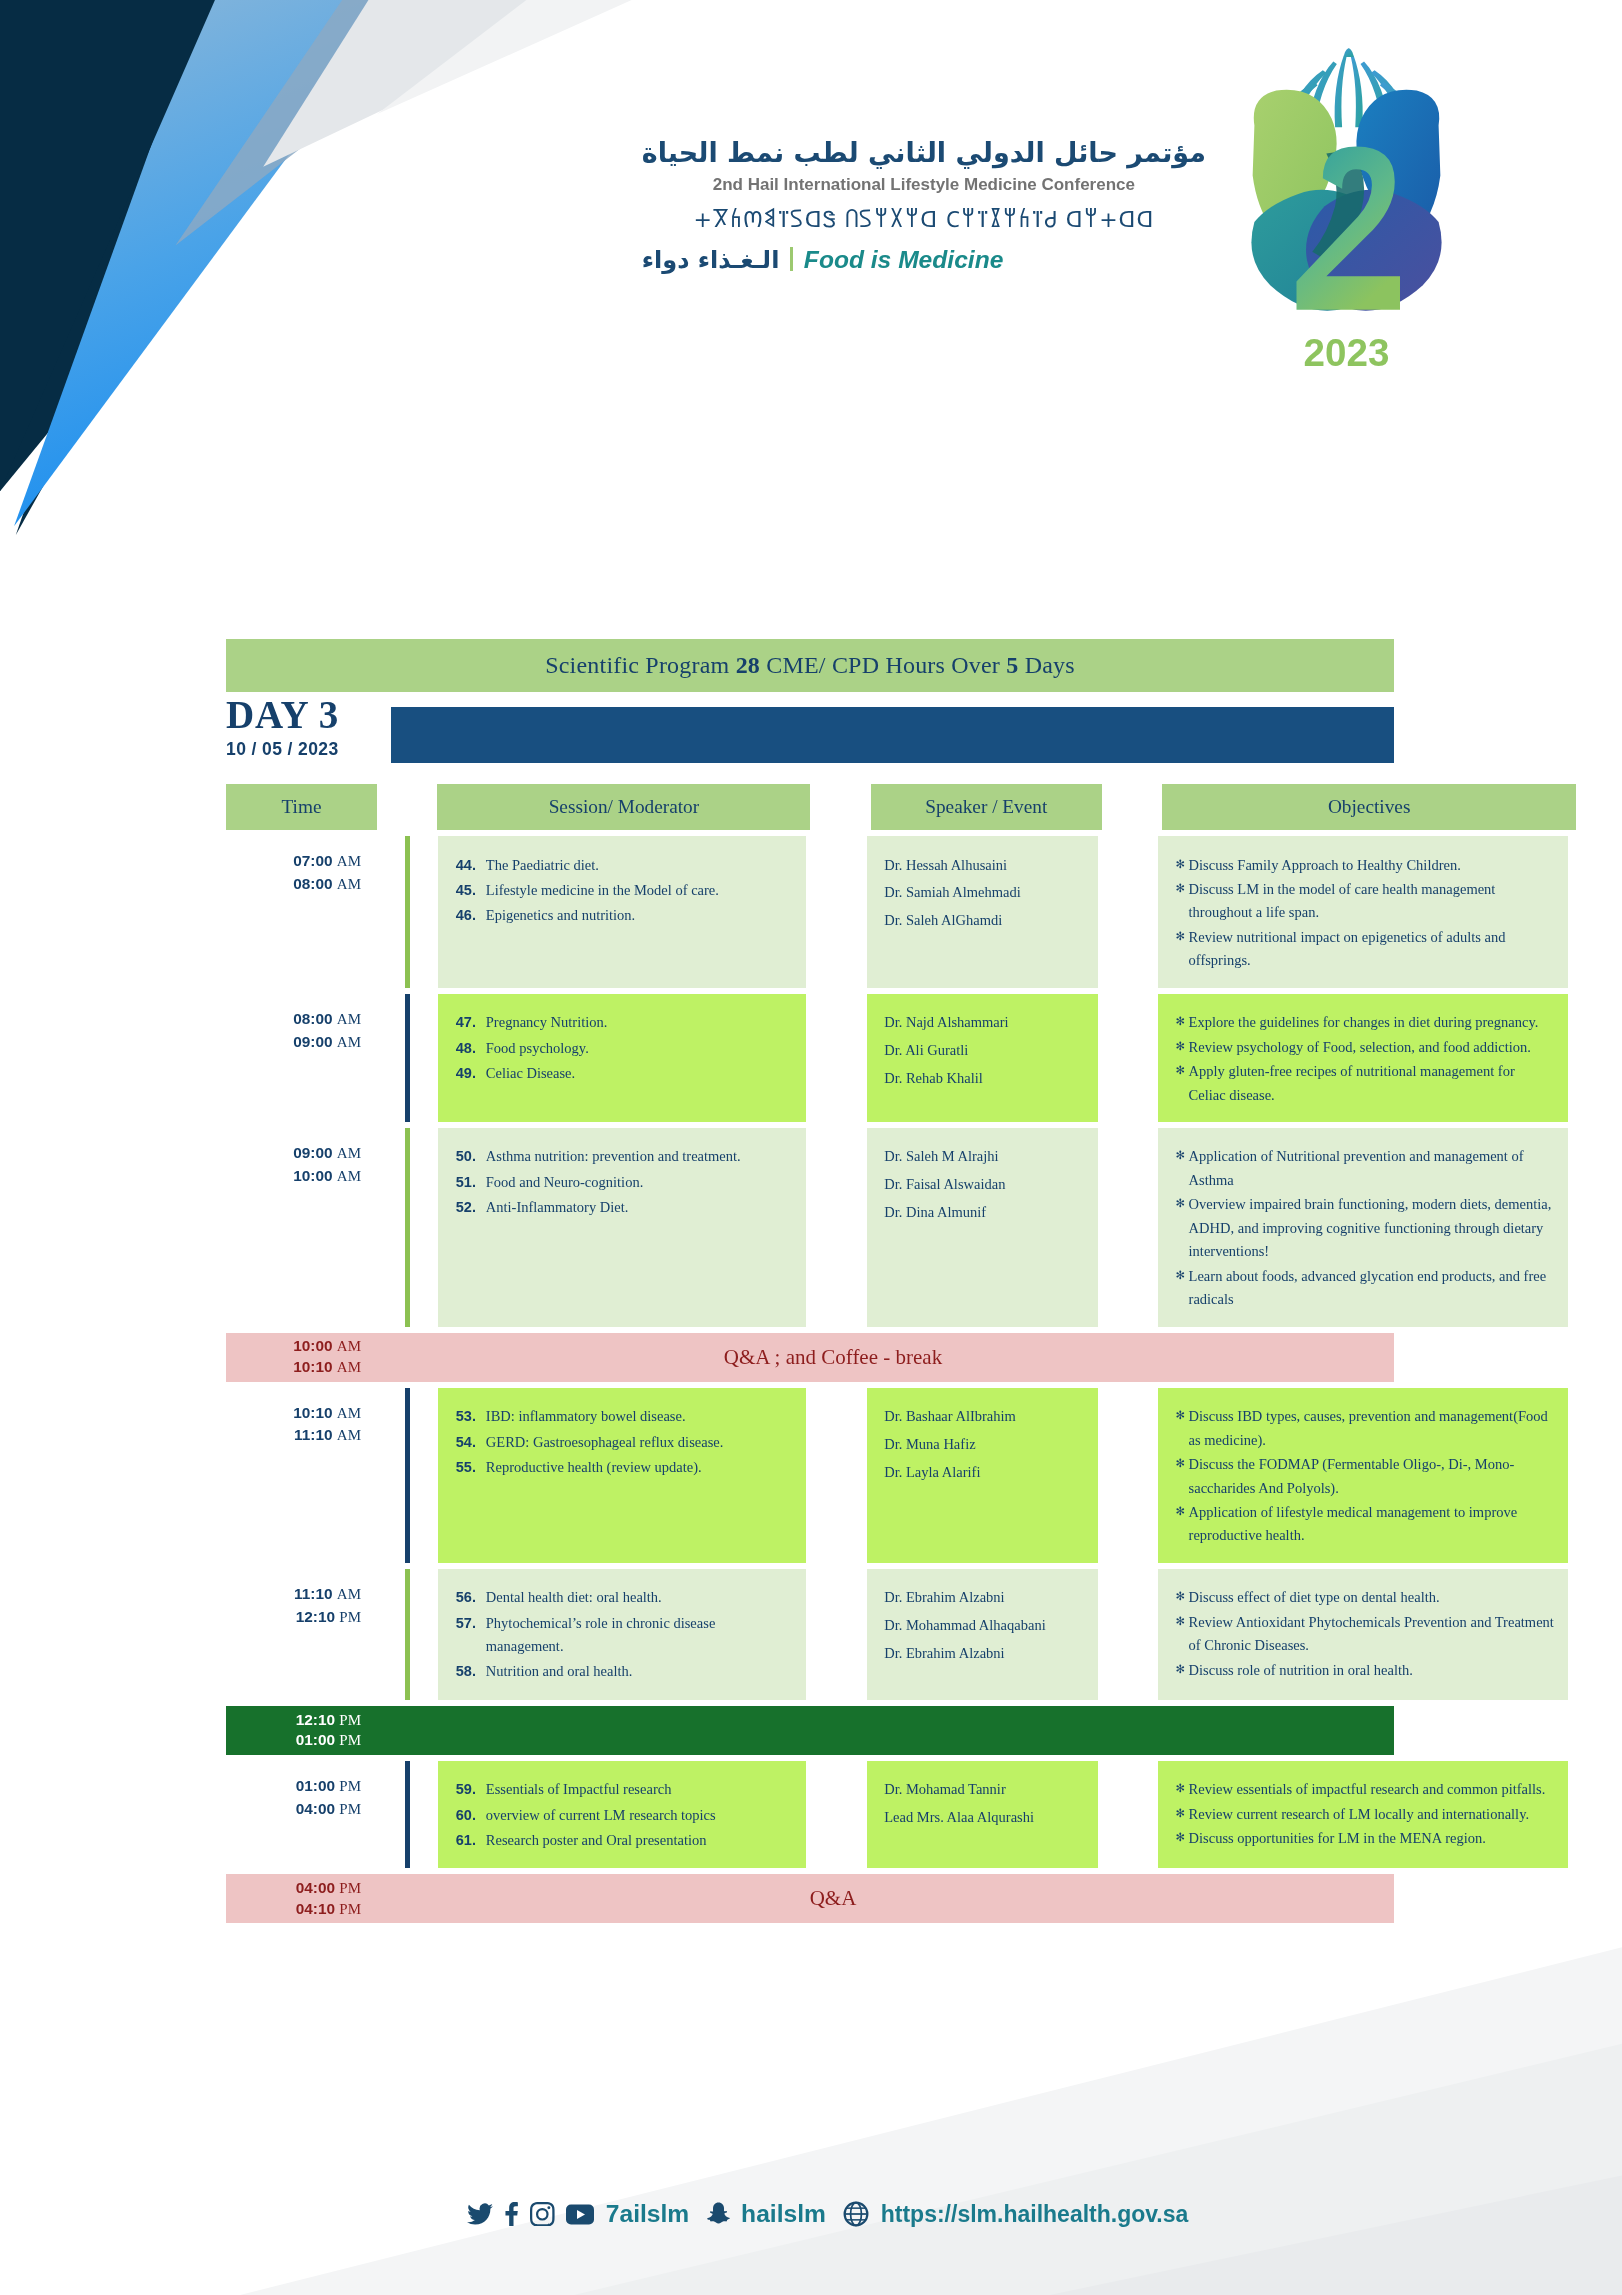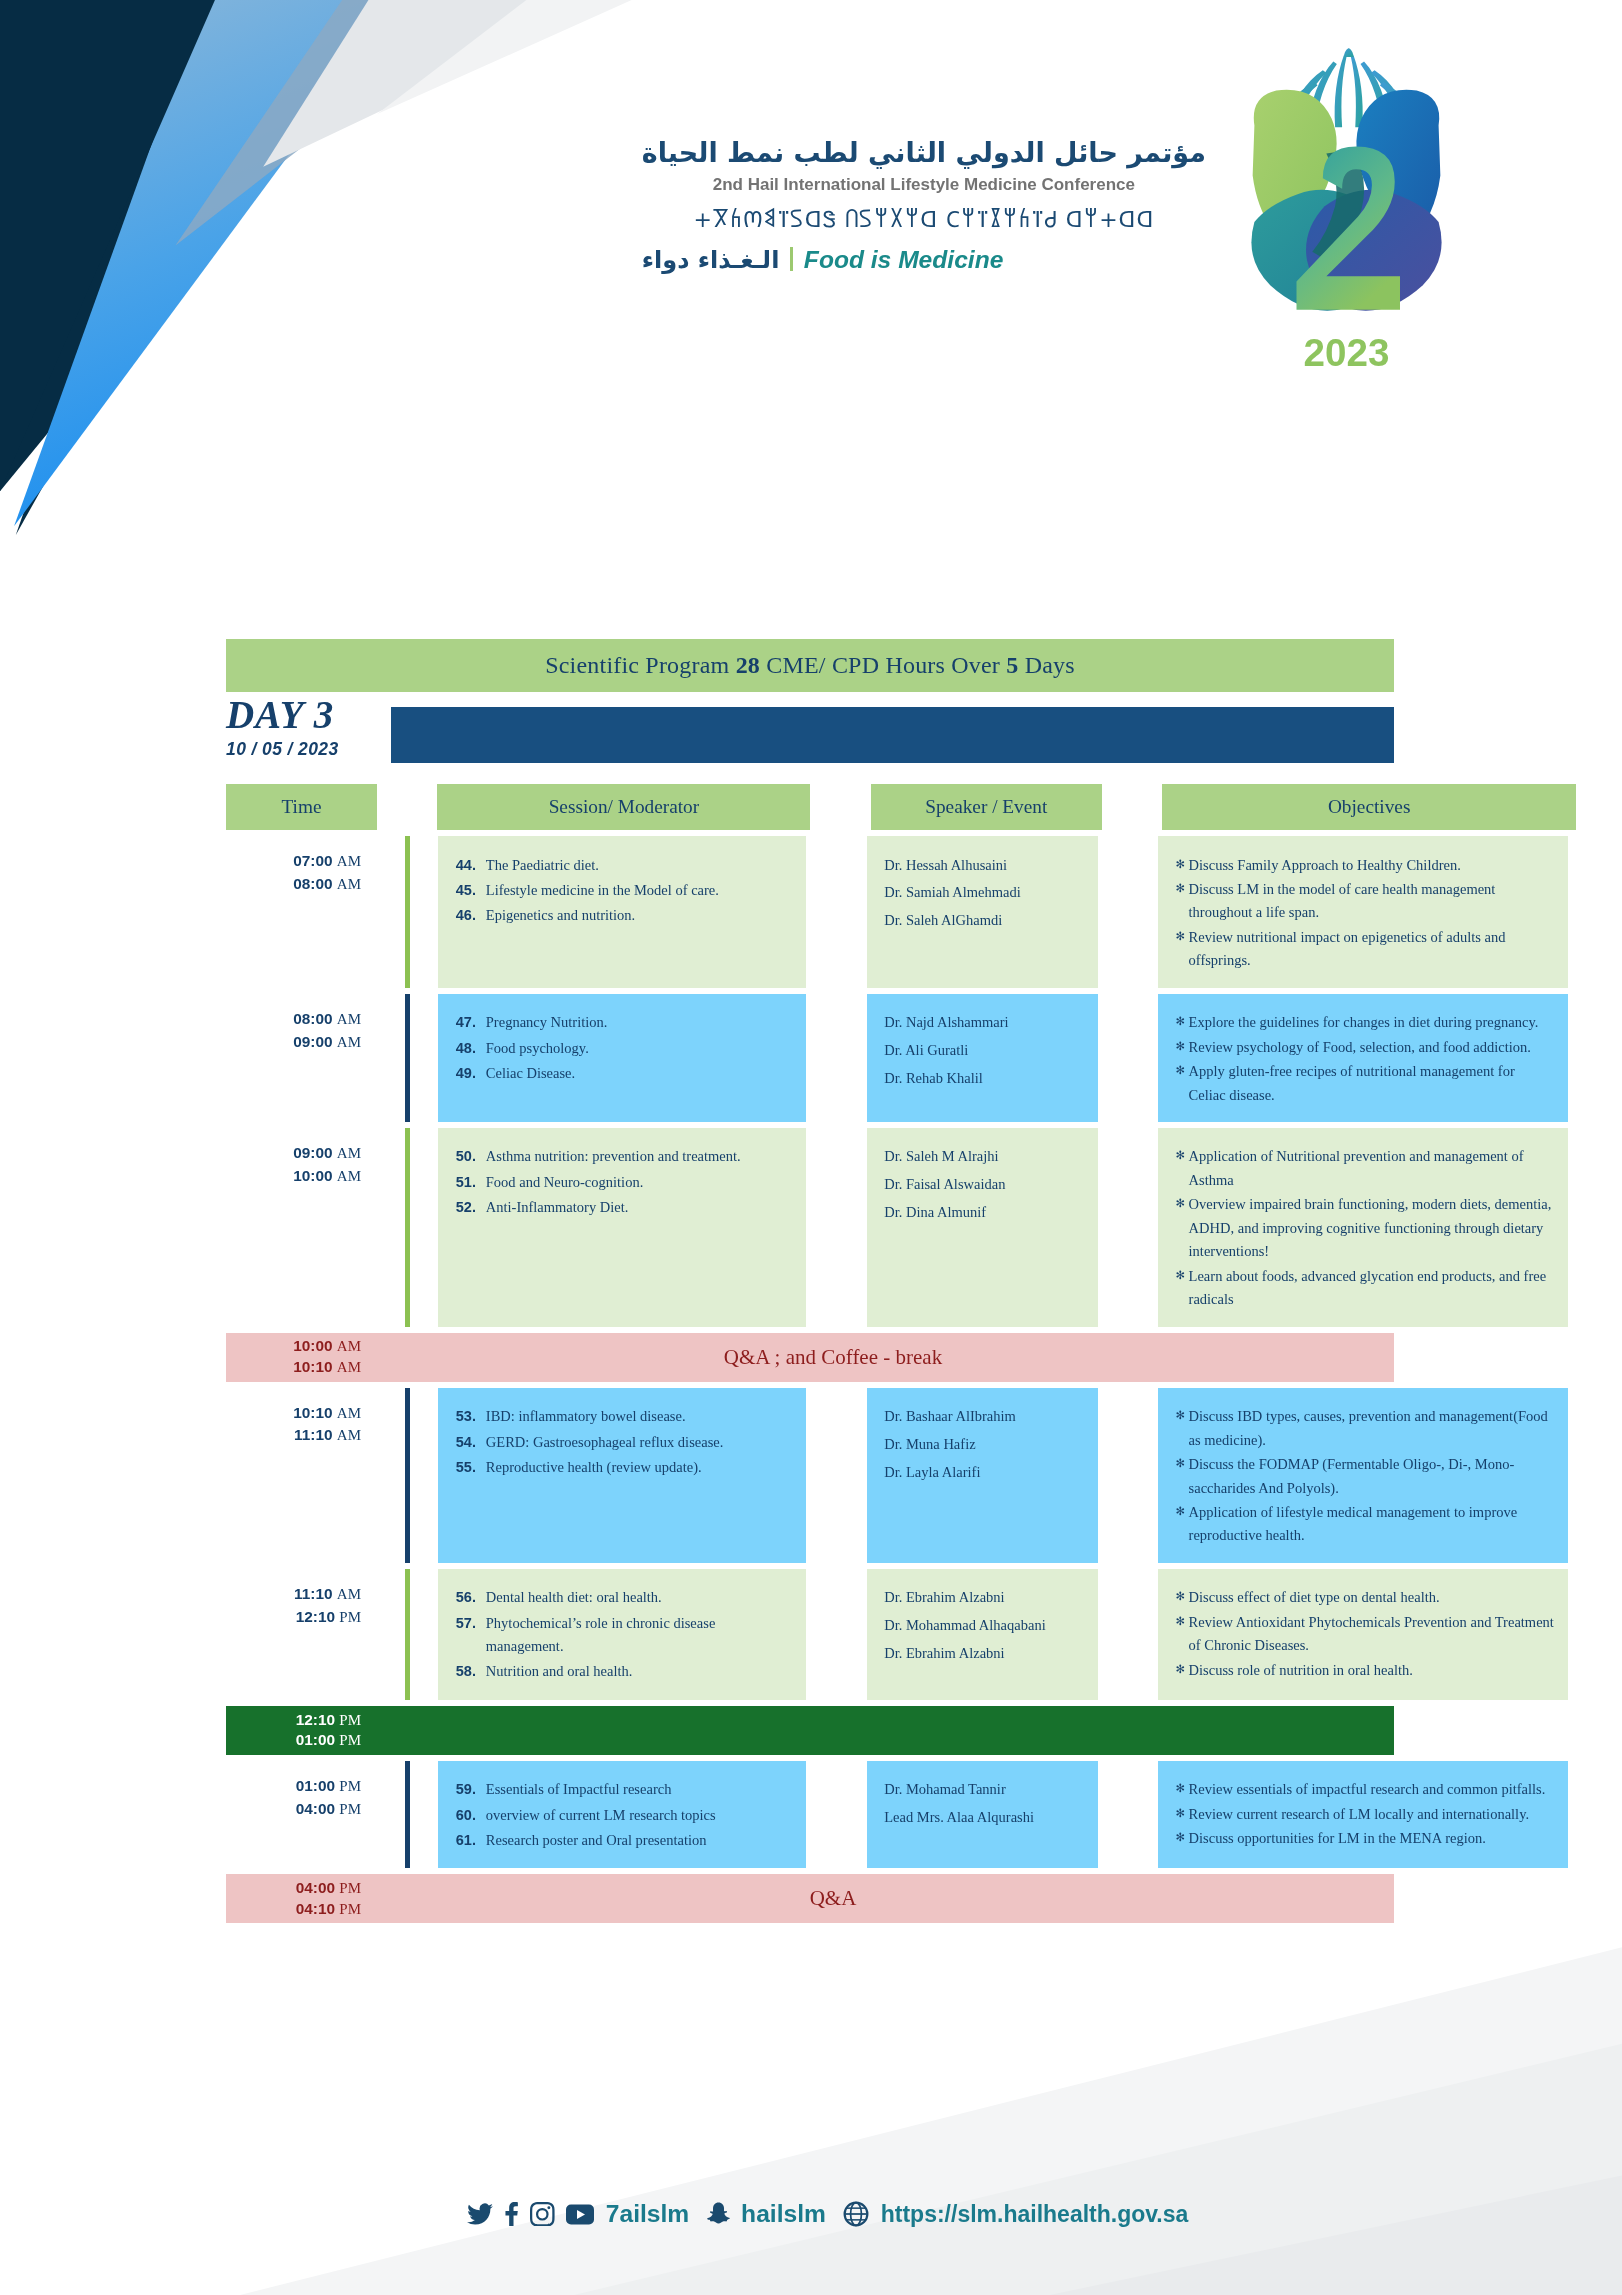--- a/index.html
+++ b/index.html
@@ -71,21 +71,21 @@
     display: flex; align-items: center; justify-content: center;
   }
   .banner-text {
     font-family: "Liberation Serif", serif;
     font-size: 24px; color: #16406b; font-weight: 400;
     letter-spacing: 0.2px; white-space: nowrap;
   }
   .banner-text b { font-weight: 700; }
 
   
-  .daybar { position: absolute; left: 226px; top: 707px; width: 1168px; height: 56px; font-style: italic; }
+  .daybar { position: absolute; left: 226px; top: 707px; width: 1168px; height: 56px; }
   .day-left { position: absolute; left: 0; top: -12.3px; width: 149px; text-align: left; }
   .day-title {
     font-family: "Liberation Serif", serif;
     font-size: 39px; font-weight: 700; color: #16406b;
     letter-spacing: 0.9px; line-height: 1;
   }
   .day-date {
     font-family: "Liberation Sans", sans-serif;
     font-size: 17.5px; font-weight: 700; color: #16406b;
     margin-top: 5.3px; letter-spacing: 0.4px;
@@ -130,21 +130,21 @@
     font-weight: 400; font-size: 15px;
   }
 
   
   .cell {
     padding: 17.5px 14px 14px 17.5px;
     font-family: "Liberation Serif", serif;
     font-size: 14.5px; color: #16406b; line-height: 1.62;
   }
   .cell.green { background: #e0eed3; }
-  .cell.blue  { background: #7dd3fc; }
+  .cell.blue  { background: #bef264; }
   .accent { width: 5.3px; flex: 0 0 5.3px; }
   .accent.green { background: #8cc152; }
   .accent.blue  { background: #16406b; }
   .cgap { width: 4.4px; flex: 0 0 4.4px; background: #ffffff; }
 
   .sess-item { display: flex; margin-bottom: 1.8px; }
   .sess-num {
     font-family: "Liberation Sans", sans-serif;
     font-weight: 700; font-size: 14.5px; color: #16406b;
     flex: 0 0 30px;

